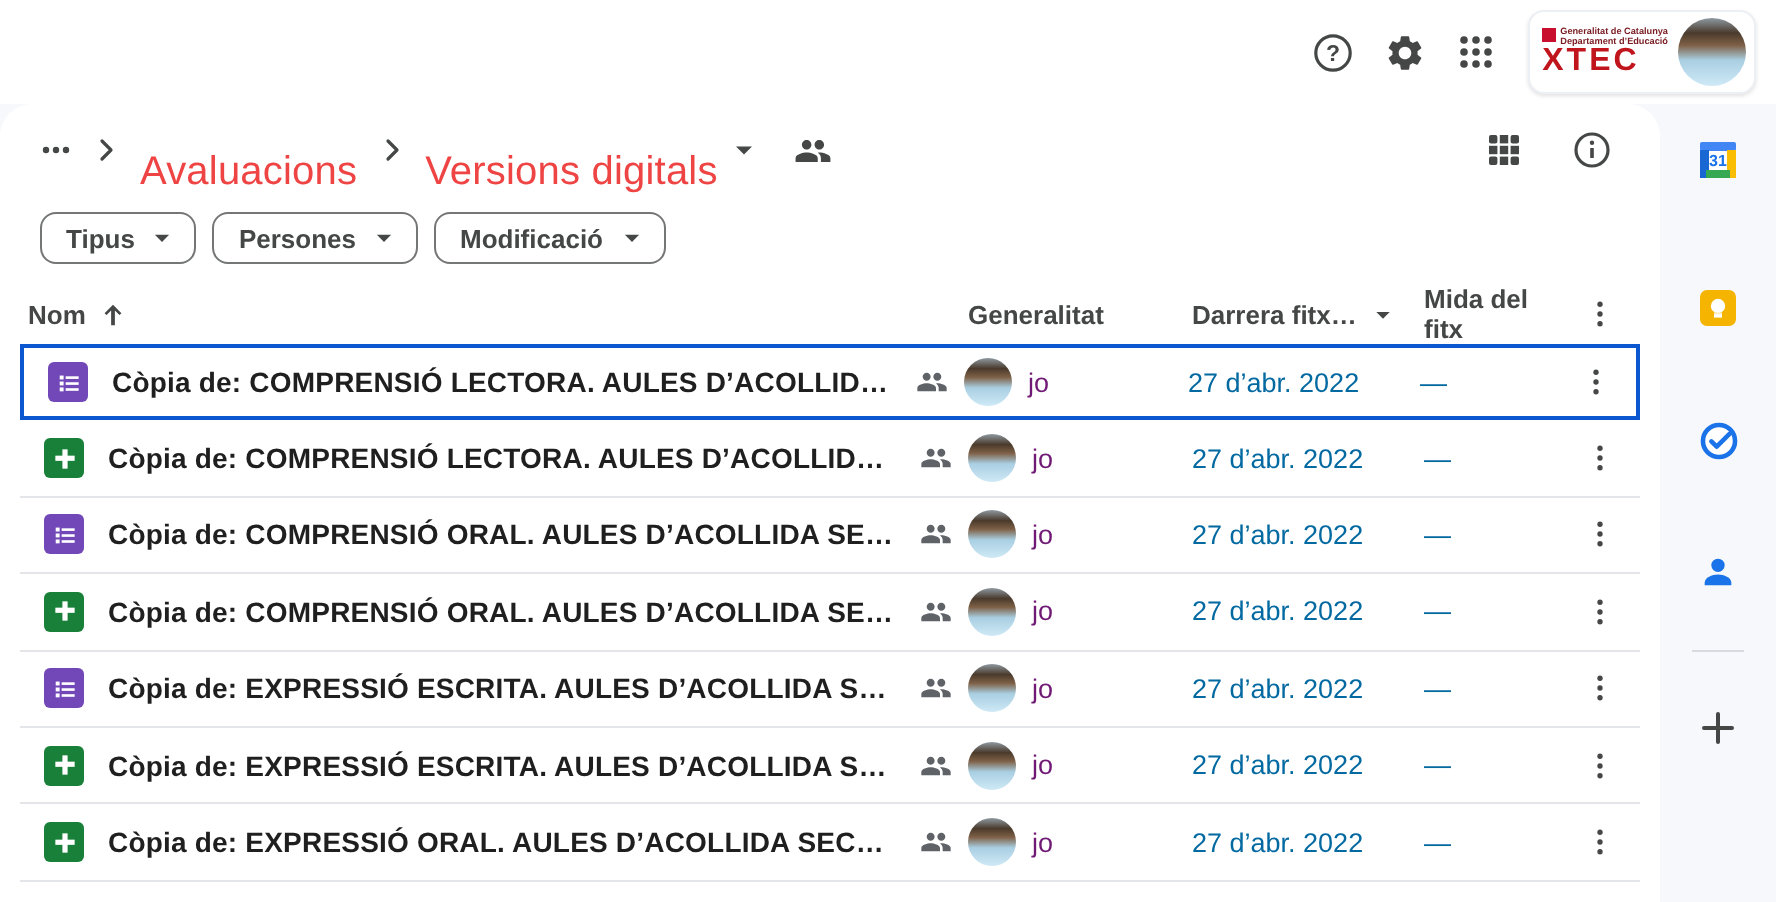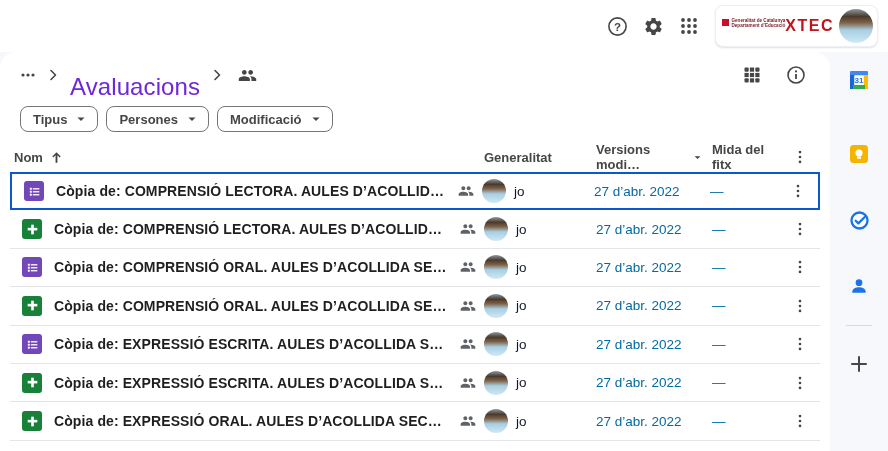--- a/index.html
+++ b/index.html
@@ -11,40 +11,40 @@
   .search-pill { width:572px; height:36px; background:#e9eef6; border-radius:18px;
                  display:flex; align-items:center; padding:0 14px 0 16px; }
   .search-pill .ph { flex:1; margin-left:14px; font-size:15px; color:#47484c; }
   .icon-btn { width:28px; height:28px; display:flex; align-items:center; justify-content:center;
               border:none; background:transparent; cursor:pointer; border-radius:50%; }
   .tb-icons { display:flex; align-items:center; gap:8px; margin-right:12px; }
   .spacer { flex:1; }
   .logo-card { height:42px; background:#fff; border-radius:8px; border:1px solid #eceff3;
                box-shadow:0 1px 2px rgba(0,0,0,.12); display:flex; align-items:center;
                padding:3px 4px 3px 6px; gap:5px; }
-  .gencat { display:flex; flex-direction:row; }
+  .gencat { display:flex; flex-direction:column; }
   .gencat-top { display:flex; align-items:flex-start; gap:2px; }
   .gencat-sq { width:7px; height:7px; background:#c8102e; margin-top:1px; }
   .gencat-txt { font-size:4.6px; line-height:5px; color:#7a1c22; font-weight:700; }
   .xtec { font-size:16px; font-weight:700; color:#c0151c; letter-spacing:1.5px; line-height:16px; }
   .avatar { border-radius:50%;
     background:linear-gradient(180deg,#8e9aa2 0%, #4a3a2c 22%, #7e6046 40%, #a9cfe2 62%, #cfe9f6 100%); }
   .avatar.lg { width:34px; height:34px; }
   .avatar.sm { width:24px; height:24px; }
 
   
   .content { display:flex; height:399px; background:#f6f8fc; }
   .main-card { width:830px; background:#fff; border-radius:16px 16px 0 0; }
 
   
   .crumb-row { height:46px; display:flex; align-items:center; padding:0 18px 0 14px; }
   .crumb-row .grow { flex:1; }
   .crumb-btn { display:flex; align-items:center; border:none; background:transparent; cursor:pointer;
                border-radius:14px; padding:4px 6px; }
-  .crumb-label { font-size:24px; color:#6d28d9; letter-spacing:.1px;margin-top:23px; }
+  .crumb-label { font-size:20px; color:#ef4444; letter-spacing:.1px;margin-top:23px; }
   .crumb-sep { margin:0 2px; display:flex; }
   .crumb-right { display:flex; align-items:center; gap:16px; margin-right:2px; }
 
   
   .chips { display:flex; gap:8px; padding:8px 0 10px 20px; }
   .chip { height:26px; display:flex; align-items:center; gap:6px; padding:0 8px 0 12px;
           border:1px solid #747775; border-radius:8px; background:#fff; cursor:pointer;
           font-size:13px; font-weight:700; color:#444746; }
 
   
@@ -54,21 +54,21 @@
   .th { display:flex; align-items:center; gap:6px; }
   .th.name { padding-left:4px; }
   .cell-pad { padding-left:8px; }
   .row { height:38.4px; border-bottom:1px solid #e3e5e8; background:#fff; cursor:pointer; }
   .row.selected { border:2px solid #0b57d0; }
   .fname-cell { display:flex; align-items:center; gap:12px; padding-left:12px; overflow:hidden; white-space:nowrap; }
   .fname { font-size:14px; font-weight:700; color:#1f1f1f; letter-spacing:.1px; overflow:hidden; text-overflow:ellipsis; }
   .ficon { width:20px; height:20px; border-radius:3px; flex:none; display:flex; align-items:center; justify-content:center; }
   .ficon.forms { background:#7248b9; }
   .ficon.sheets { background:#188038; }
-  .owner-cell { display:flex; align-items:center; gap:8px; padding-left:8px; font-size:13.5px; color:#0f172a; }
+  .owner-cell { display:flex; align-items:center; gap:8px; padding-left:8px; font-size:13.5px; color:#701a75; }
   .date-cell, .size-cell { font-size:13.5px; color:#0369a1; padding-left:8px; }
   .menu-cell { display:flex; justify-content:center; }
 
   
   .rail { flex:1; display:flex; flex-direction:column; align-items:center; padding-top:16px; }
   .rail .icon-btn { width:24px; height:24px; }
   .rail-div { width:26px; height:1px; background:#d7dbe0; margin-top:27px; } .gap42 { margin-top:42px; } .gapk { margin-top:50px; }
   .plus-btn { margin-top:26px; }
 
   svg { display:block; }
@@ -136,20 +136,28 @@
           </svg>
       </span>
       <button class="crumb-btn">
         <span class="crumb-label">Avaluacions</span>
       </button>
       <span class="crumb-sep">
         <svg width="18" height="18" viewBox="0 0 18 18">
             <path d="M7 4.5 L11.5 9 L7 13.5" fill="none" stroke="#444746" stroke-width="1.6" stroke-linecap="round" stroke-linejoin="round"></path>
           </svg>
       </span>
+      <button class="crumb-btn">
+        <span class="crumb-label">Versions digitals</span>
+        <span style="margin-left:4px">
+          <svg width="18" height="18" viewBox="0 0 18 18" fill="#444746">
+              <path d="M5 7.2l4 4 4-4z"></path>
+            </svg>
+        </span>
+      </button>
       <span style="margin-left:10px; display:flex;">
         <svg width="19" height="19" viewBox="0 0 24 24" fill="#444746">
             <path d="M16 11c1.66 0 2.99-1.34 2.99-3S17.66 5 16 5c-1.66 0-3 1.34-3 3s1.34 3 3 3zm-8 0c1.66 0 2.99-1.34 2.99-3S9.66 5 8 5C6.34 5 5 6.34 5 8s1.34 3 3 3zm0 2c-2.33 0-7 1.17-7 3.5V19h14v-2.5c0-2.33-4.67-3.5-7-3.5zm8 0c-.29 0-.62.02-.97.05 1.16.84 1.97 1.97 1.97 3.45V19h6v-2.5c0-2.33-4.67-3.5-7-3.5z"></path>
           </svg>
       </span>
       <span class="grow"></span>
       <div class="crumb-right">
         <button class="icon-btn">
           <svg width="18" height="18" viewBox="0 0 18 18" fill="#444746">
               <rect x="1.5" y="1.5" width="4.2" height="4.2" rx="1"></rect>
@@ -199,21 +207,21 @@
         <div class="th name">
           <span>Nom</span>
           <svg width="15" height="15" viewBox="0 0 16 16" fill="#444746">
               <path d="M8 2.5 L3.5 7 l1.05 1.05 L7 5.6 V13.5 h2 V5.6 l2.45 2.45 L12.5 7 z"></path>
             </svg>
         </div>
         <div class="th cell-pad">
           <span>Generalitat</span>
         </div>
         <div class="th cell-pad">
-          <span>Versions modi…</span>
+          <span>Darrera fitx…</span>
           <svg width="15" height="15" viewBox="0 0 18 18" fill="#444746">
               <path d="M5 7.2l4 4 4-4z"></path>
             </svg>
         </div>
         <div class="th cell-pad">
           <span>Mida del fitx</span>
         </div>
         <div class="menu-cell">
           <button class="icon-btn" style="width:22px;height:22px;">
             <svg width="16" height="16" viewBox="0 0 18 18" fill="#444746">

